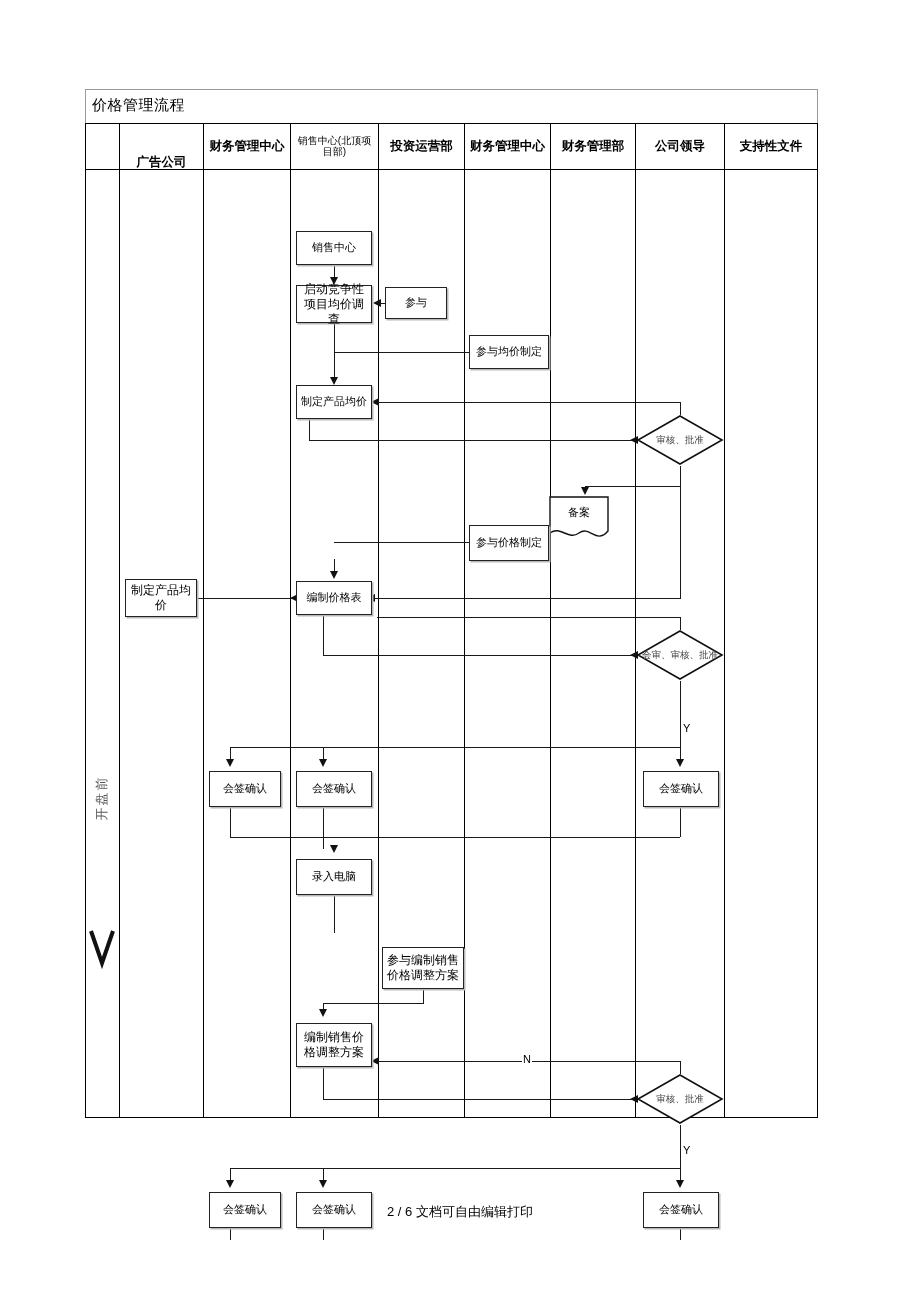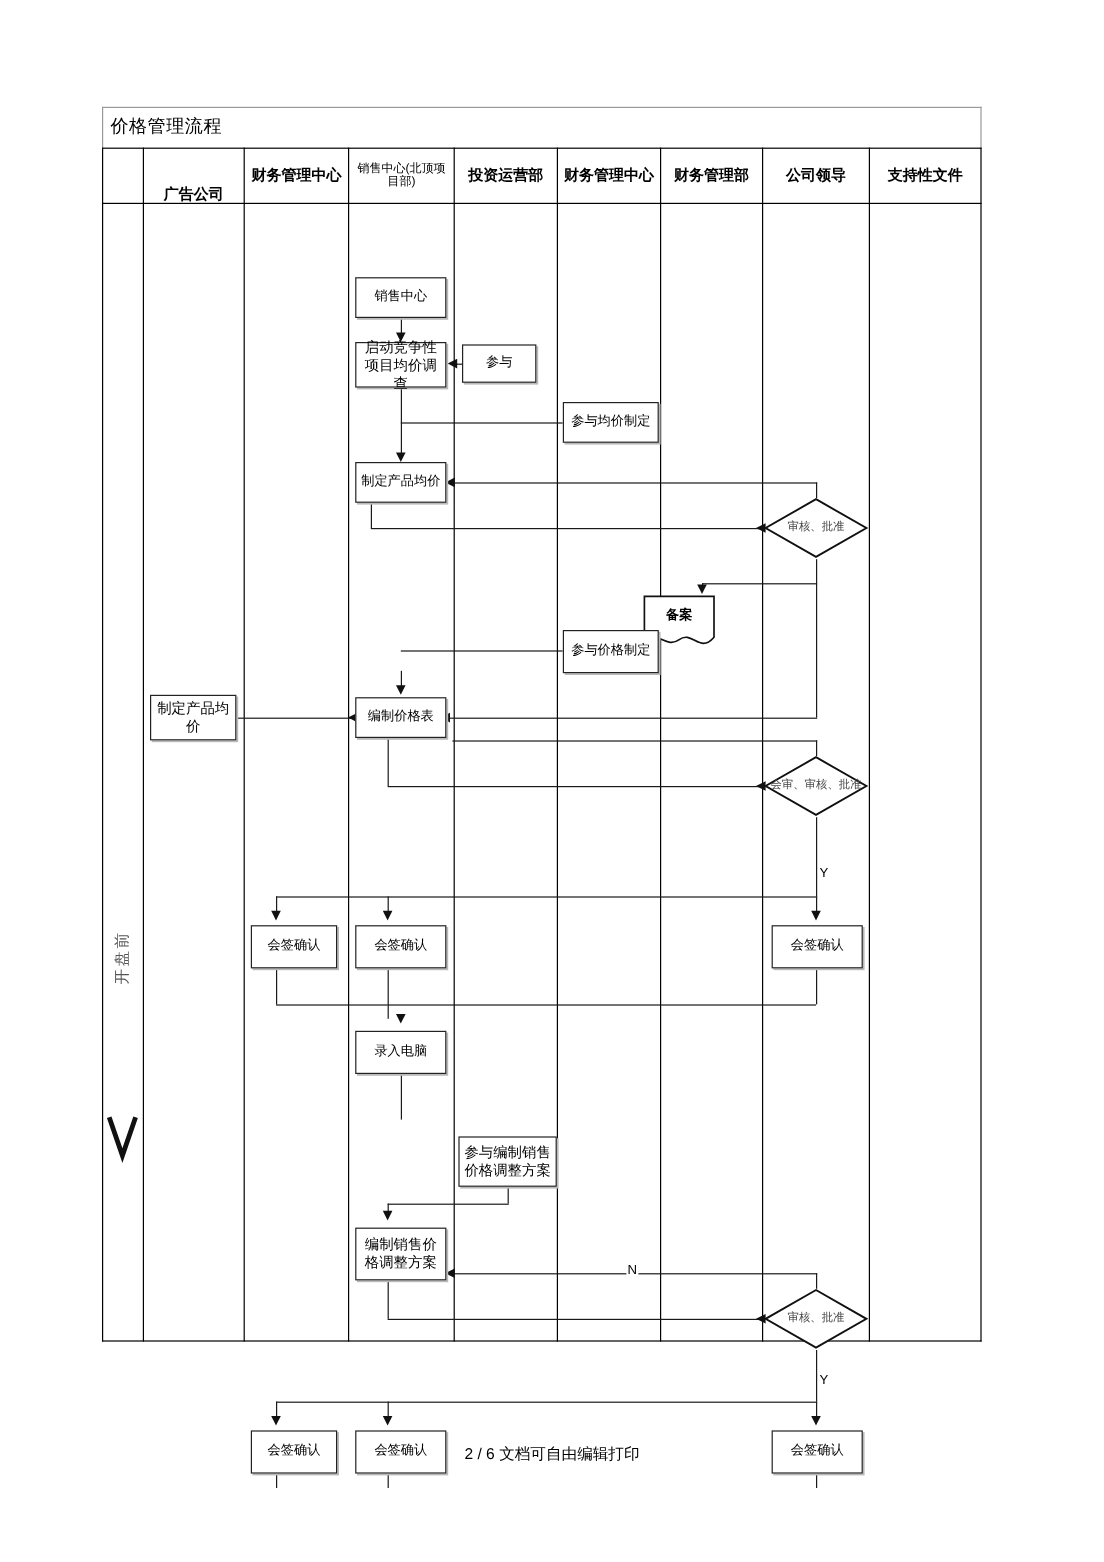--- a/index.html
+++ b/index.html
@@ -162,21 +162,21 @@
     </div>
 
     <div class="cv" style="left:224px;top:296px;height:21px;"></div>
     <div class="ch" style="left:224px;top:317px;width:327px;"></div>
     <div class="ah left" style="left:545px;top:312.5px;"></div>
 
     <div class="cv" style="left:595px;top:279px;height:13px;"></div>
     <div class="ch" style="left:292px;top:279px;width:304px;"></div>
     <div class="ah left" style="left:286px;top:274.5px;"></div>
 
-    <div class="doc" style="left:450px;top:372px;width:62px;height:48px;font-weight:bold;">
+    <div class="doc" style="left:463px;top:372px;width:62px;height:48px;">
       <svg width="62" height="48" viewBox="0 0 62 48">
         <path d="M2,2 L60,2 L60,36 C48,50 42,30 31,38 C20,46 13,30 2,38 Z" fill="#fff" stroke="#111" stroke-width="1.4"></path>
       </svg>
       <div class="lbl">备案</div>
     </div>
 
     <div class="cv" style="left:595px;top:343px;height:20px;"></div>
     <div class="ch" style="left:500px;top:363px;width:96px;"></div>
     <div class="cv" style="left:500px;top:363px;height:5px;"></div>
     <div class="av" style="left:495.5px;top:364px;"></div>

